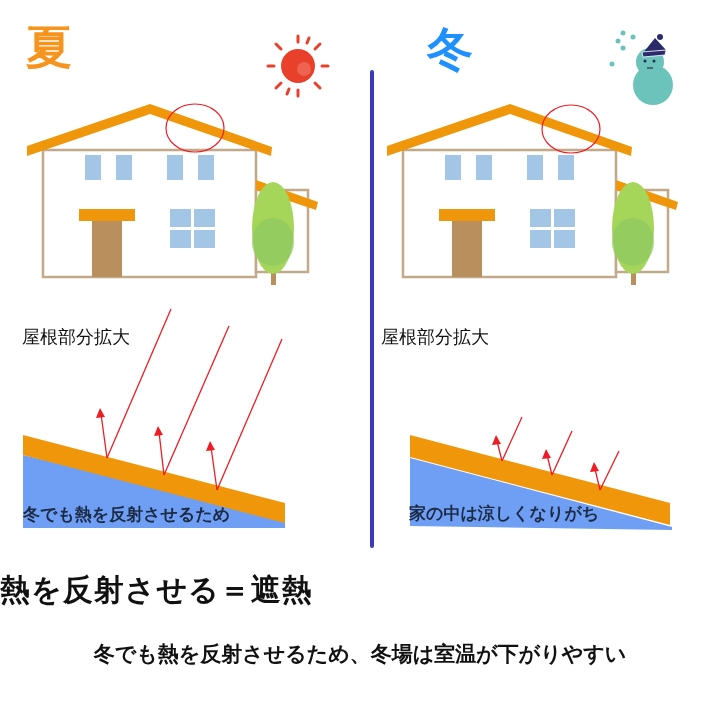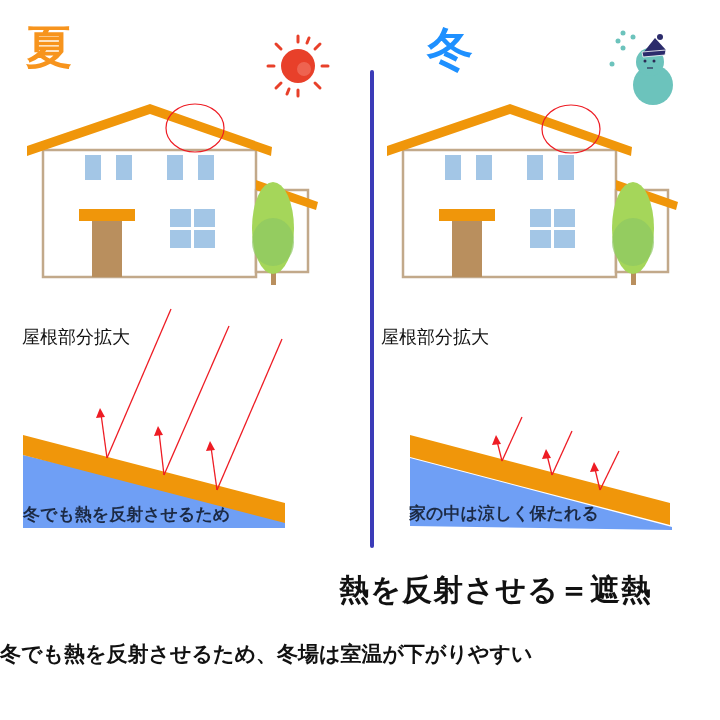--- a/index.html
+++ b/index.html
@@ -4,23 +4,23 @@
 <style>
   html, body { margin:0; padding:0; background:#ffffff; }
   body { width:720px; height:720px; position:relative; overflow:hidden;
          font-family:"DejaVu Serif", "Liberation Serif", serif; }
   .abs { position:absolute; }
   .season-label { font-weight:bold; font-size:46px; line-height:1; }
   .summer-label { left:26px; top:24px; color:#f7941d; }
   .winter-label { left:427px; top:26px; color:#1e90ff; }
   .zoom-label { font-weight:normal; font-size:18px; color:#111; }
   .inside-label { font-weight:bold; font-size:17px; color:#1c2a44; }
-  .headline { left:0; width:652px; top:570px; text-align:right; font-size:30px;
+  .headline { left:0; width:652px; top:570px; text-align:left; font-size:30px;
               font-weight:bold; color:#111; letter-spacing:1px; }
-  .subline { left:0; width:720px; top:640px; font-size:21px;
+  .subline { left:0; width:720px; top:640px; text-align:center; font-size:21px;
              font-weight:bold; color:#111; }
   svg { position:absolute; left:0; top:0; }
 </style>
 </head>
 <body>
 
 <svg width="720" height="720" viewBox="0 0 720 720">
   <defs>
     <g id="house">
 
@@ -132,16 +132,16 @@
   </g>
 </svg>
 
 <div class="abs season-label summer-label">夏</div>
 <div class="abs season-label winter-label">冬</div>
 
 <div class="abs zoom-label" style="left:22px; top:325px;">屋根部分拡大</div>
 <div class="abs zoom-label" style="left:381px; top:325px;">屋根部分拡大</div>
 
 <div class="abs inside-label" style="left:23px; top:503px;">冬でも熱を反射させるため</div>
-<div class="abs inside-label" style="left:409px; top:502px;">家の中は涼しく保たれる</div>
+<div class="abs inside-label" style="left:409px; top:502px;">家の中は涼しくなりがち</div>
 
 <div class="abs headline">熱を反射させる＝遮熱</div>
 <div class="abs subline">冬でも熱を反射させるため、冬場は室温が下がりやすい</div>
 
 </body></html>

